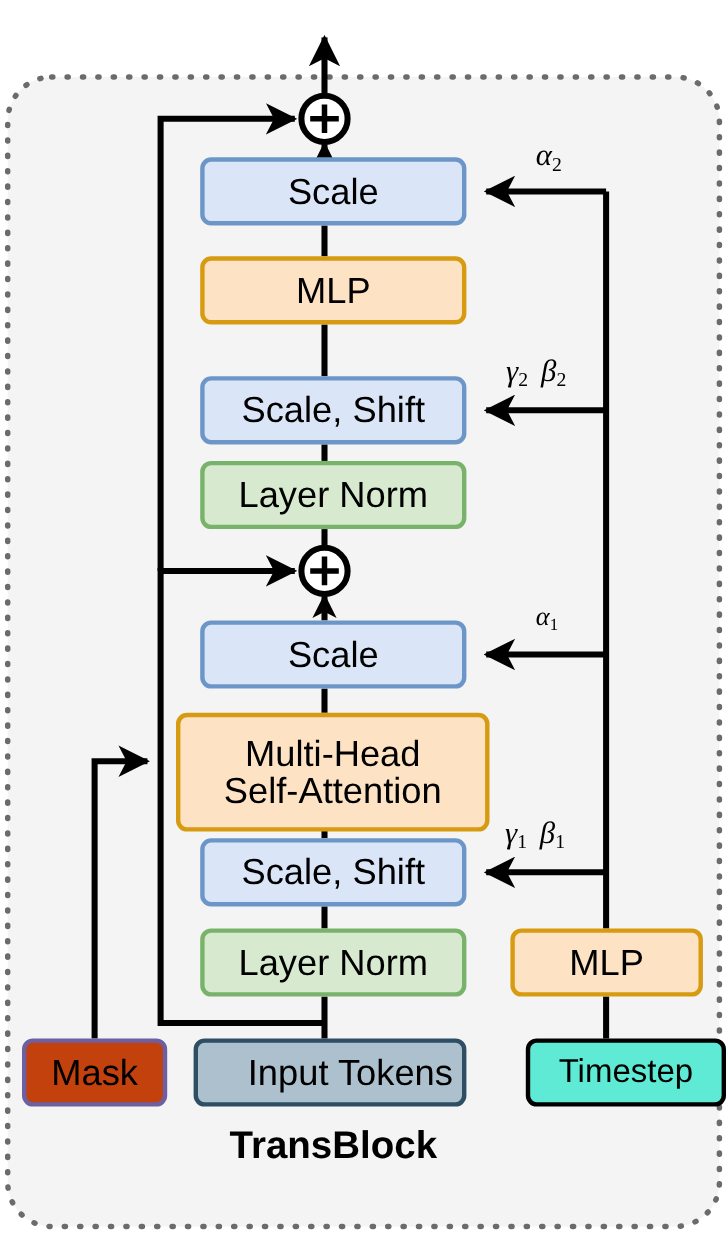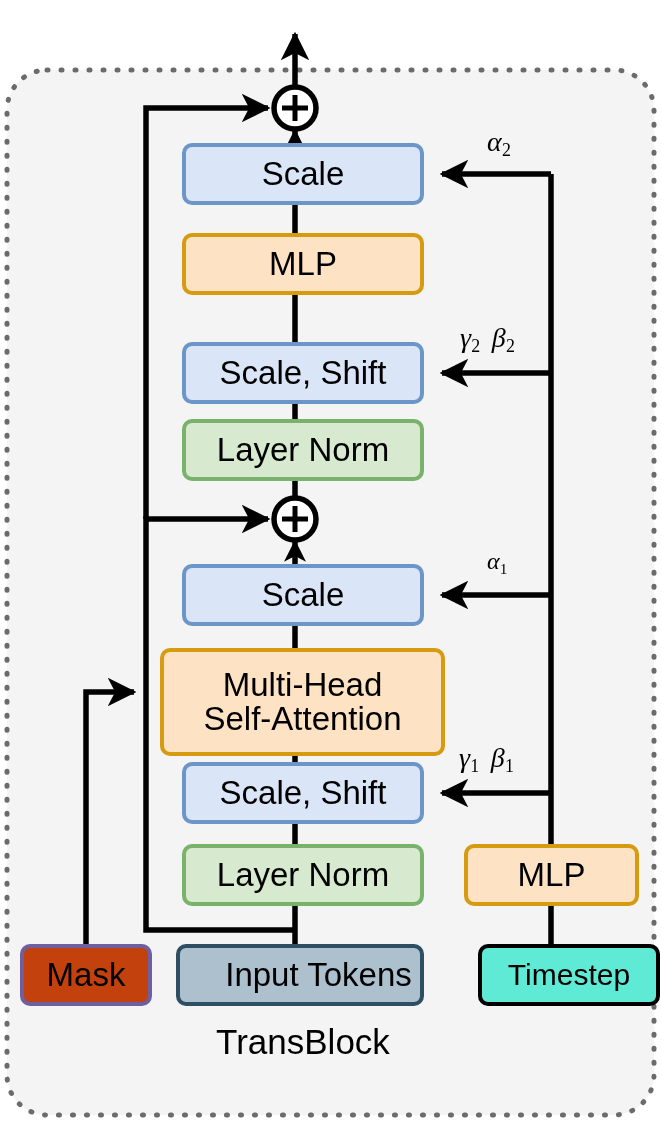--- a/index.html
+++ b/index.html
@@ -3,21 +3,21 @@
 <meta charset="utf-8">
 <style>
   html,body{margin:0;padding:0;}
   body{width:661px;height:1144px;background:#ffffff;
        font-family:"Liberation Sans",sans-serif;overflow:hidden;}
   #stage{position:relative;width:661px;height:1144px;}
   #svg{position:absolute;left:0;top:0;width:661px;height:1144px;}
   .node{position:absolute;box-sizing:border-box;display:flex;
         align-items:center;justify-content:center;text-align:center;
         color:#000;line-height:1.04;white-space:pre-line;}
-  .title{position:absolute;font-weight:normal;color:#000;
+  .title{position:absolute;font-weight:bold;color:#000;
          display:flex;align-items:center;justify-content:center;}
   .glabel{position:absolute;font-family:"Liberation Serif",serif;
           font-style:italic;color:#000;display:flex;align-items:baseline;}
   .glabel .sub{font-size:0.64em;font-style:normal;
                position:relative;top:0.30em;left:0.01em;}
   .glabel .g2{margin-left:0.42em;text-align:center;}
 </style>
 </head>
 <body>
 

